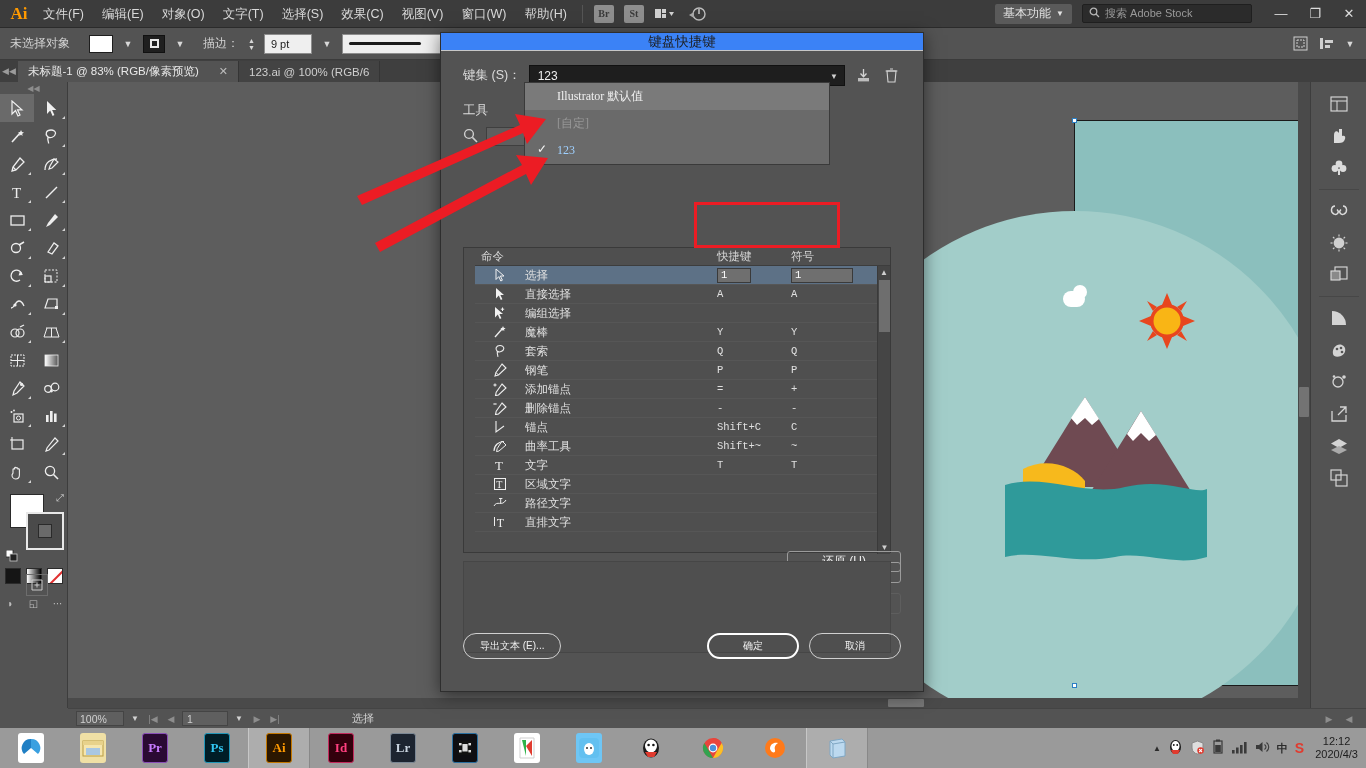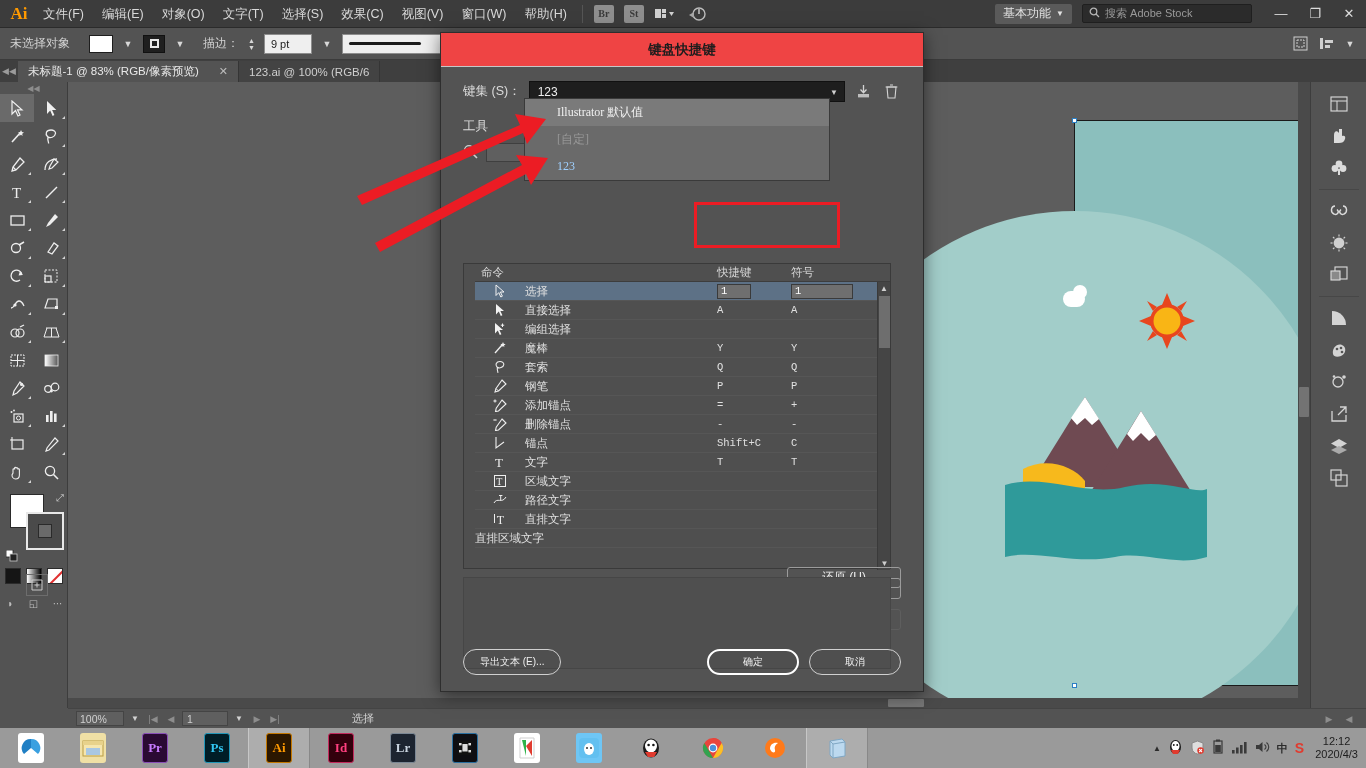--- a/index.html
+++ b/index.html
@@ -215,23 +215,23 @@
   .tray { margin-left:auto; display:flex; align-items:center; gap:7px; padding-right:8px; color:#2b2b2b; font-size:11px;}
   .clock { text-align:center; line-height:13px; font-size:11px; color:#1d1d1d; padding-left:4px;}
 
   
   .dlg {
     position:absolute; left:440px; top:32px; width:484px; height:660px;
     background:#535353; border:1px solid #2e2e2e;
     box-shadow:0 3px 16px rgba(0,0,0,0.5);
   }
   .dlg-title {
-    height:34px; background:#ef4444; color:#1d1d1d;
+    height:18px; background:#3b82f6; color:#1d1d1d;
     display:flex; align-items:center; justify-content:center;
-    font-size:13.5px; border-bottom:1px solid #c7c7c7;font-weight:bold;
+    font-size:13.5px; border-bottom:1px solid #c7c7c7;
   }
   .dlg-body { position:relative; padding:14px 22px; height:626px; }
   .row { display:flex; align-items:center; gap:8px; }
   .lbl { font-size:12.5px; color:#dcdcdc; white-space:nowrap; }
   .combo {
     position:relative; flex:1; height:21px; background:#1e1e1e;
     border:1px solid #111; display:flex; align-items:center;
     padding:0 18px 0 8px; font-size:12px; color:#efefef;
   }
   .combo .cv { position:absolute; right:6px; top:6px; font-size:8px; color:#cfcfcf;}
@@ -962,20 +962,31 @@
             <span class="c-ico">
               <svg width="14" height="14" viewBox="0 0 14 14">
                   <path d="M3 1 L3 12 L11 6" fill="none" stroke="#eee" stroke-width="1.1"></path>
                 </svg>
             </span>
             <span class="c-cmd">锚点</span>
             <span class="c-key">Shift+C</span>
             <span class="c-sym">C</span>
           </div>
 
+          <div class="lrow">
+            <span class="c-ico">
+              <svg width="14" height="14" viewBox="0 0 14 14">
+                  <path d="M1 12 C1 6 6 2.5 11 2.5" fill="none" stroke="#eee" stroke-width="1.1"></path>
+                  <path d="M9 2 L13 6 L6 12 L3.5 12.6 L4.2 9.6 Z" fill="none" stroke="#eee" stroke-width="1"></path>
+                </svg>
+            </span>
+            <span class="c-cmd">曲率工具</span>
+            <span class="c-key">Shift+~</span>
+            <span class="c-sym">~</span>
+          </div>
 
           <div class="lrow">
             <span class="c-ico">
               <svg width="14" height="14" viewBox="0 0 14 14">
                   <text x="2" y="12" font-size="13" font-family="Liberation Serif, serif" fill="#eee">T</text>
                 </svg>
             </span>
             <span class="c-cmd">文字</span>
             <span class="c-key">T</span>
             <span class="c-sym">T</span>

